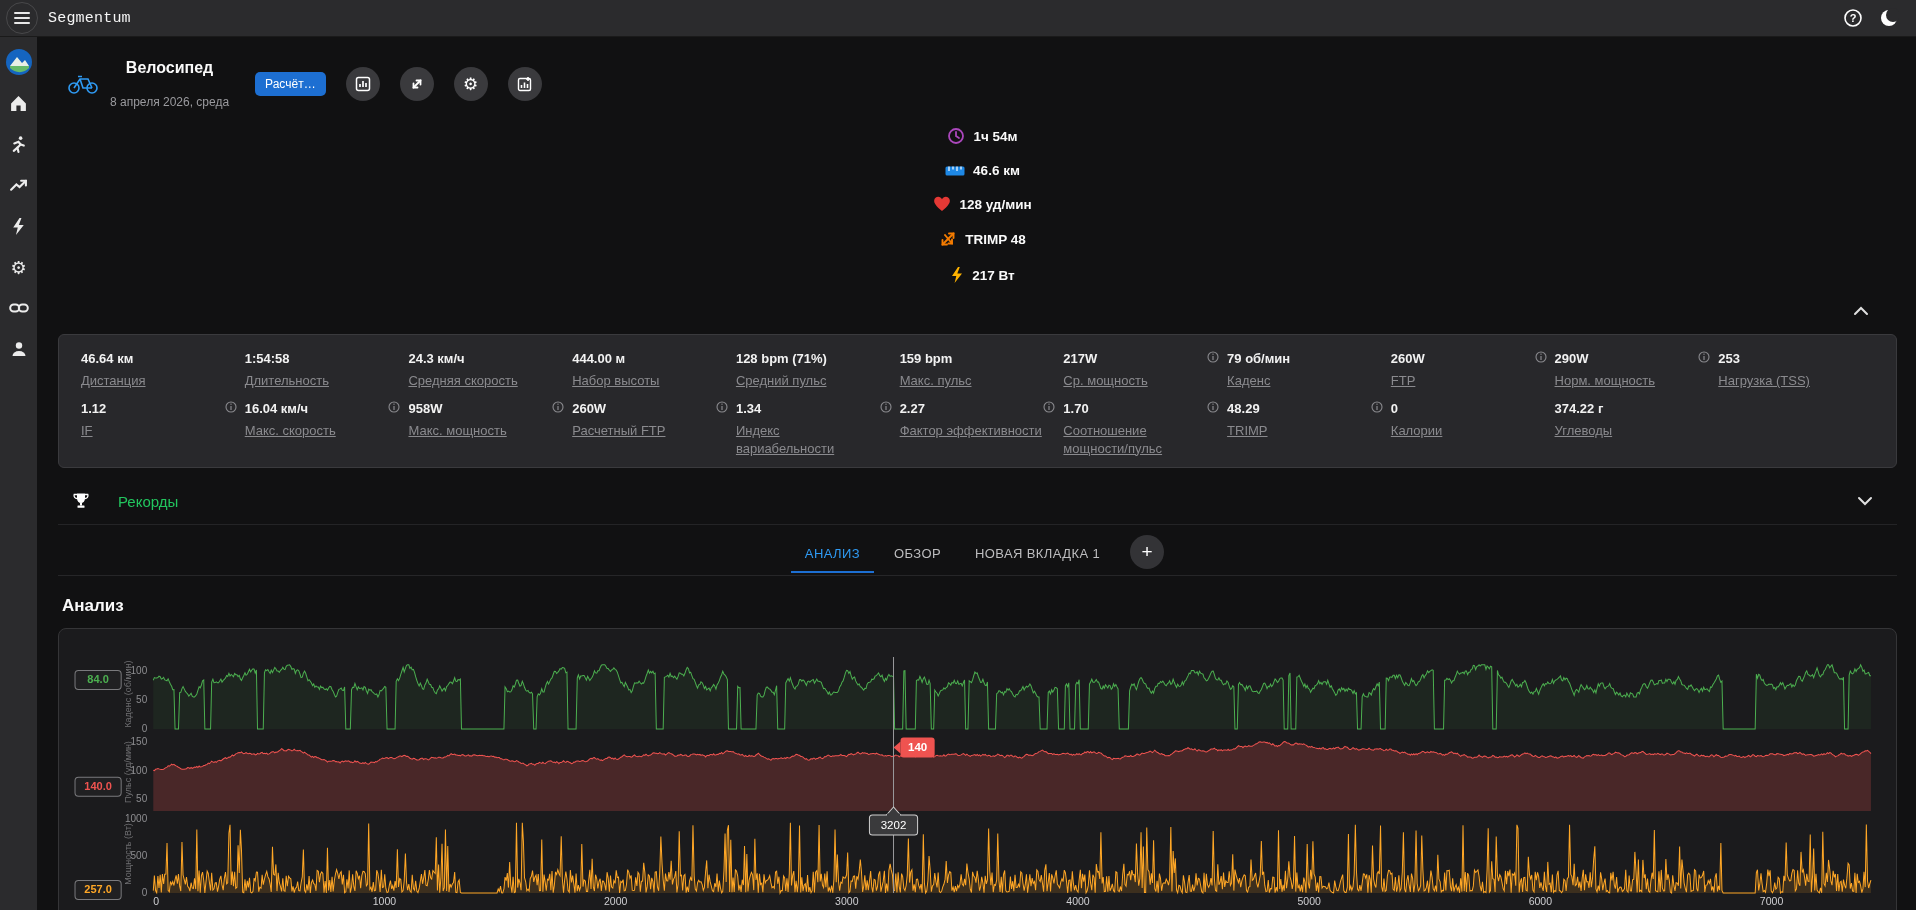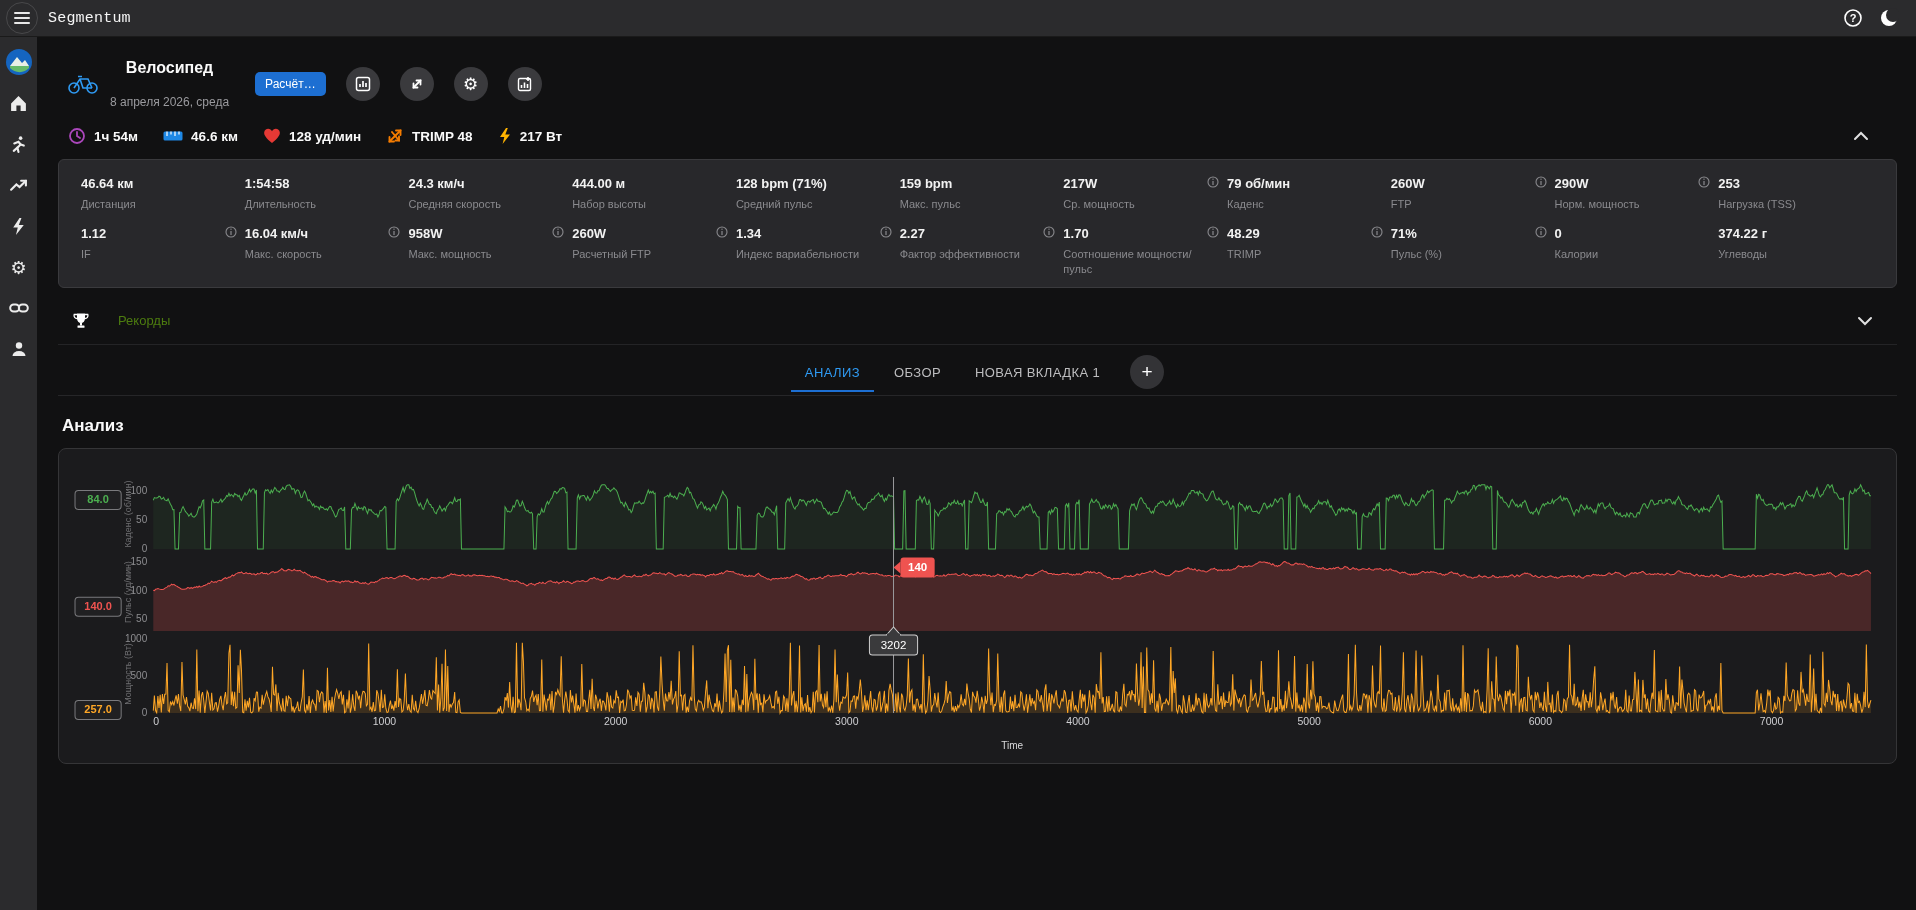--- a/index.html
+++ b/index.html
@@ -28,37 +28,37 @@
   .act-header { display:flex; align-items:center; gap:12px; margin:4px 0 18px 10px;}
   .act-titles .t1 { font-size:16px; font-weight:700; color:#fafafa;text-align:center;}
   .act-titles .t2 { font-size:12px; color:#9a9a9e; margin-top:18px;}
   .badge-blue { background:#1d6fd2; color:#fff; font-size:12px; padding:5px 10px;
     border-radius:5px; margin-left:14px; cursor:pointer;}
   .round-btn { width:34px; height:34px; border-radius:50%; background:#3a3a3d; display:flex;
     align-items:center; justify-content:center; cursor:pointer; margin-left:8px;}
   .glyph { font-family:"DejaVu Sans", sans-serif; color:#fff; }
 
   
-  .summary { display:flex; align-items:center; gap:25px; margin:0 0 14px 10px;}
+  .summary { display:flex; align-items:center; gap:18px; margin:0 0 14px 10px;flex-direction:column;}
   .sum-item { display:flex; align-items:center; gap:8px;}
   .sum-item .v { font-size:13.5px; font-weight:700; color:#fafafa;}
   .sum-collapse { margin-left:auto; margin-right:28px; cursor:pointer;}
 
   
   .stats-panel { background:#28282b; border:1px solid #3a3a3d; border-radius:6px;
     padding:16px 20px 10px 22px; margin-bottom:12px;}
   .stats-grid { display:grid; grid-template-columns:repeat(11,1fr); row-gap:18px; column-gap:8px;gap:6px;}
   .stat-cell { position:relative; padding-right:14px; min-height:44px;}
   .stat-cell .sv { font-size:13px; font-weight:700; color:#f2f2f2; margin-bottom:6px;}
-  .stat-cell .sl { font-size:11px; color:#8a8a8e; line-height:1.35;}
+  .stat-cell .sl { font-size:13px; color:#8a8a8e; line-height:1.35;text-decoration:underline;}
   .stat-info { position:absolute; top:-2px; right:2px; }
 
   
   .records { display:flex; align-items:center; padding:12px 10px 14px 14px; border-bottom:1px solid #242426;}
-  .records .lbl { font-size:13px; color:#4d7c0f; margin-left:28px;}
+  .records .lbl { font-size:15px; color:#22c55e; margin-left:28px;}
   .records .chev { margin-left:auto; margin-right:14px; cursor:pointer;}
 
   
   .tabbar { display:flex; justify-content:center; align-items:center; gap:6px;
     padding:10px 0 0 0; border-bottom:1px solid #262628;}
   .tab { font-size:13px; letter-spacing:.4px; color:#bdbdbf; padding:8px 14px 10px;
     cursor:pointer; border-bottom:2px solid transparent;}
   .tab.active { color:#2f9bf4; border-bottom-color:#1d6fd2;}
   .tab-add { width:34px; height:34px; border-radius:50%; background:#333336; color:#fff;
     font-size:19px; display:flex; align-items:center; justify-content:center;
@@ -360,30 +360,20 @@
             <span class="stat-info">
        <svg width="12" height="12" viewBox="0 0 12 12">
                 <circle cx="6" cy="6" r="5" fill="none" stroke="#8a8a8e" stroke-width="1.1"></circle>
                 <rect x="5.4" y="5" width="1.2" height="4" fill="#8a8a8e"></rect>
                 <rect x="5.4" y="2.6" width="1.2" height="1.2" fill="#8a8a8e"></rect>
               </svg></span>
           </div>
           <div class="stat-cell">
             <div class="sv">48.29</div>
             <div class="sl">TRIMP</div>
-            <span class="stat-info">
-       <svg width="12" height="12" viewBox="0 0 12 12">
-                <circle cx="6" cy="6" r="5" fill="none" stroke="#8a8a8e" stroke-width="1.1"></circle>
-                <rect x="5.4" y="5" width="1.2" height="4" fill="#8a8a8e"></rect>
-                <rect x="5.4" y="2.6" width="1.2" height="1.2" fill="#8a8a8e"></rect>
-              </svg></span>
-          </div>
-          <div class="stat-cell">
-            <div class="sv">71%</div>
-            <div class="sl">Пульс (%)</div>
             <span class="stat-info">
        <svg width="12" height="12" viewBox="0 0 12 12">
                 <circle cx="6" cy="6" r="5" fill="none" stroke="#8a8a8e" stroke-width="1.1"></circle>
                 <rect x="5.4" y="5" width="1.2" height="4" fill="#8a8a8e"></rect>
                 <rect x="5.4" y="2.6" width="1.2" height="1.2" fill="#8a8a8e"></rect>
               </svg></span>
           </div>
           <div class="stat-cell">
             <div class="sv">0</div>
             <div class="sl">Калории</div>

